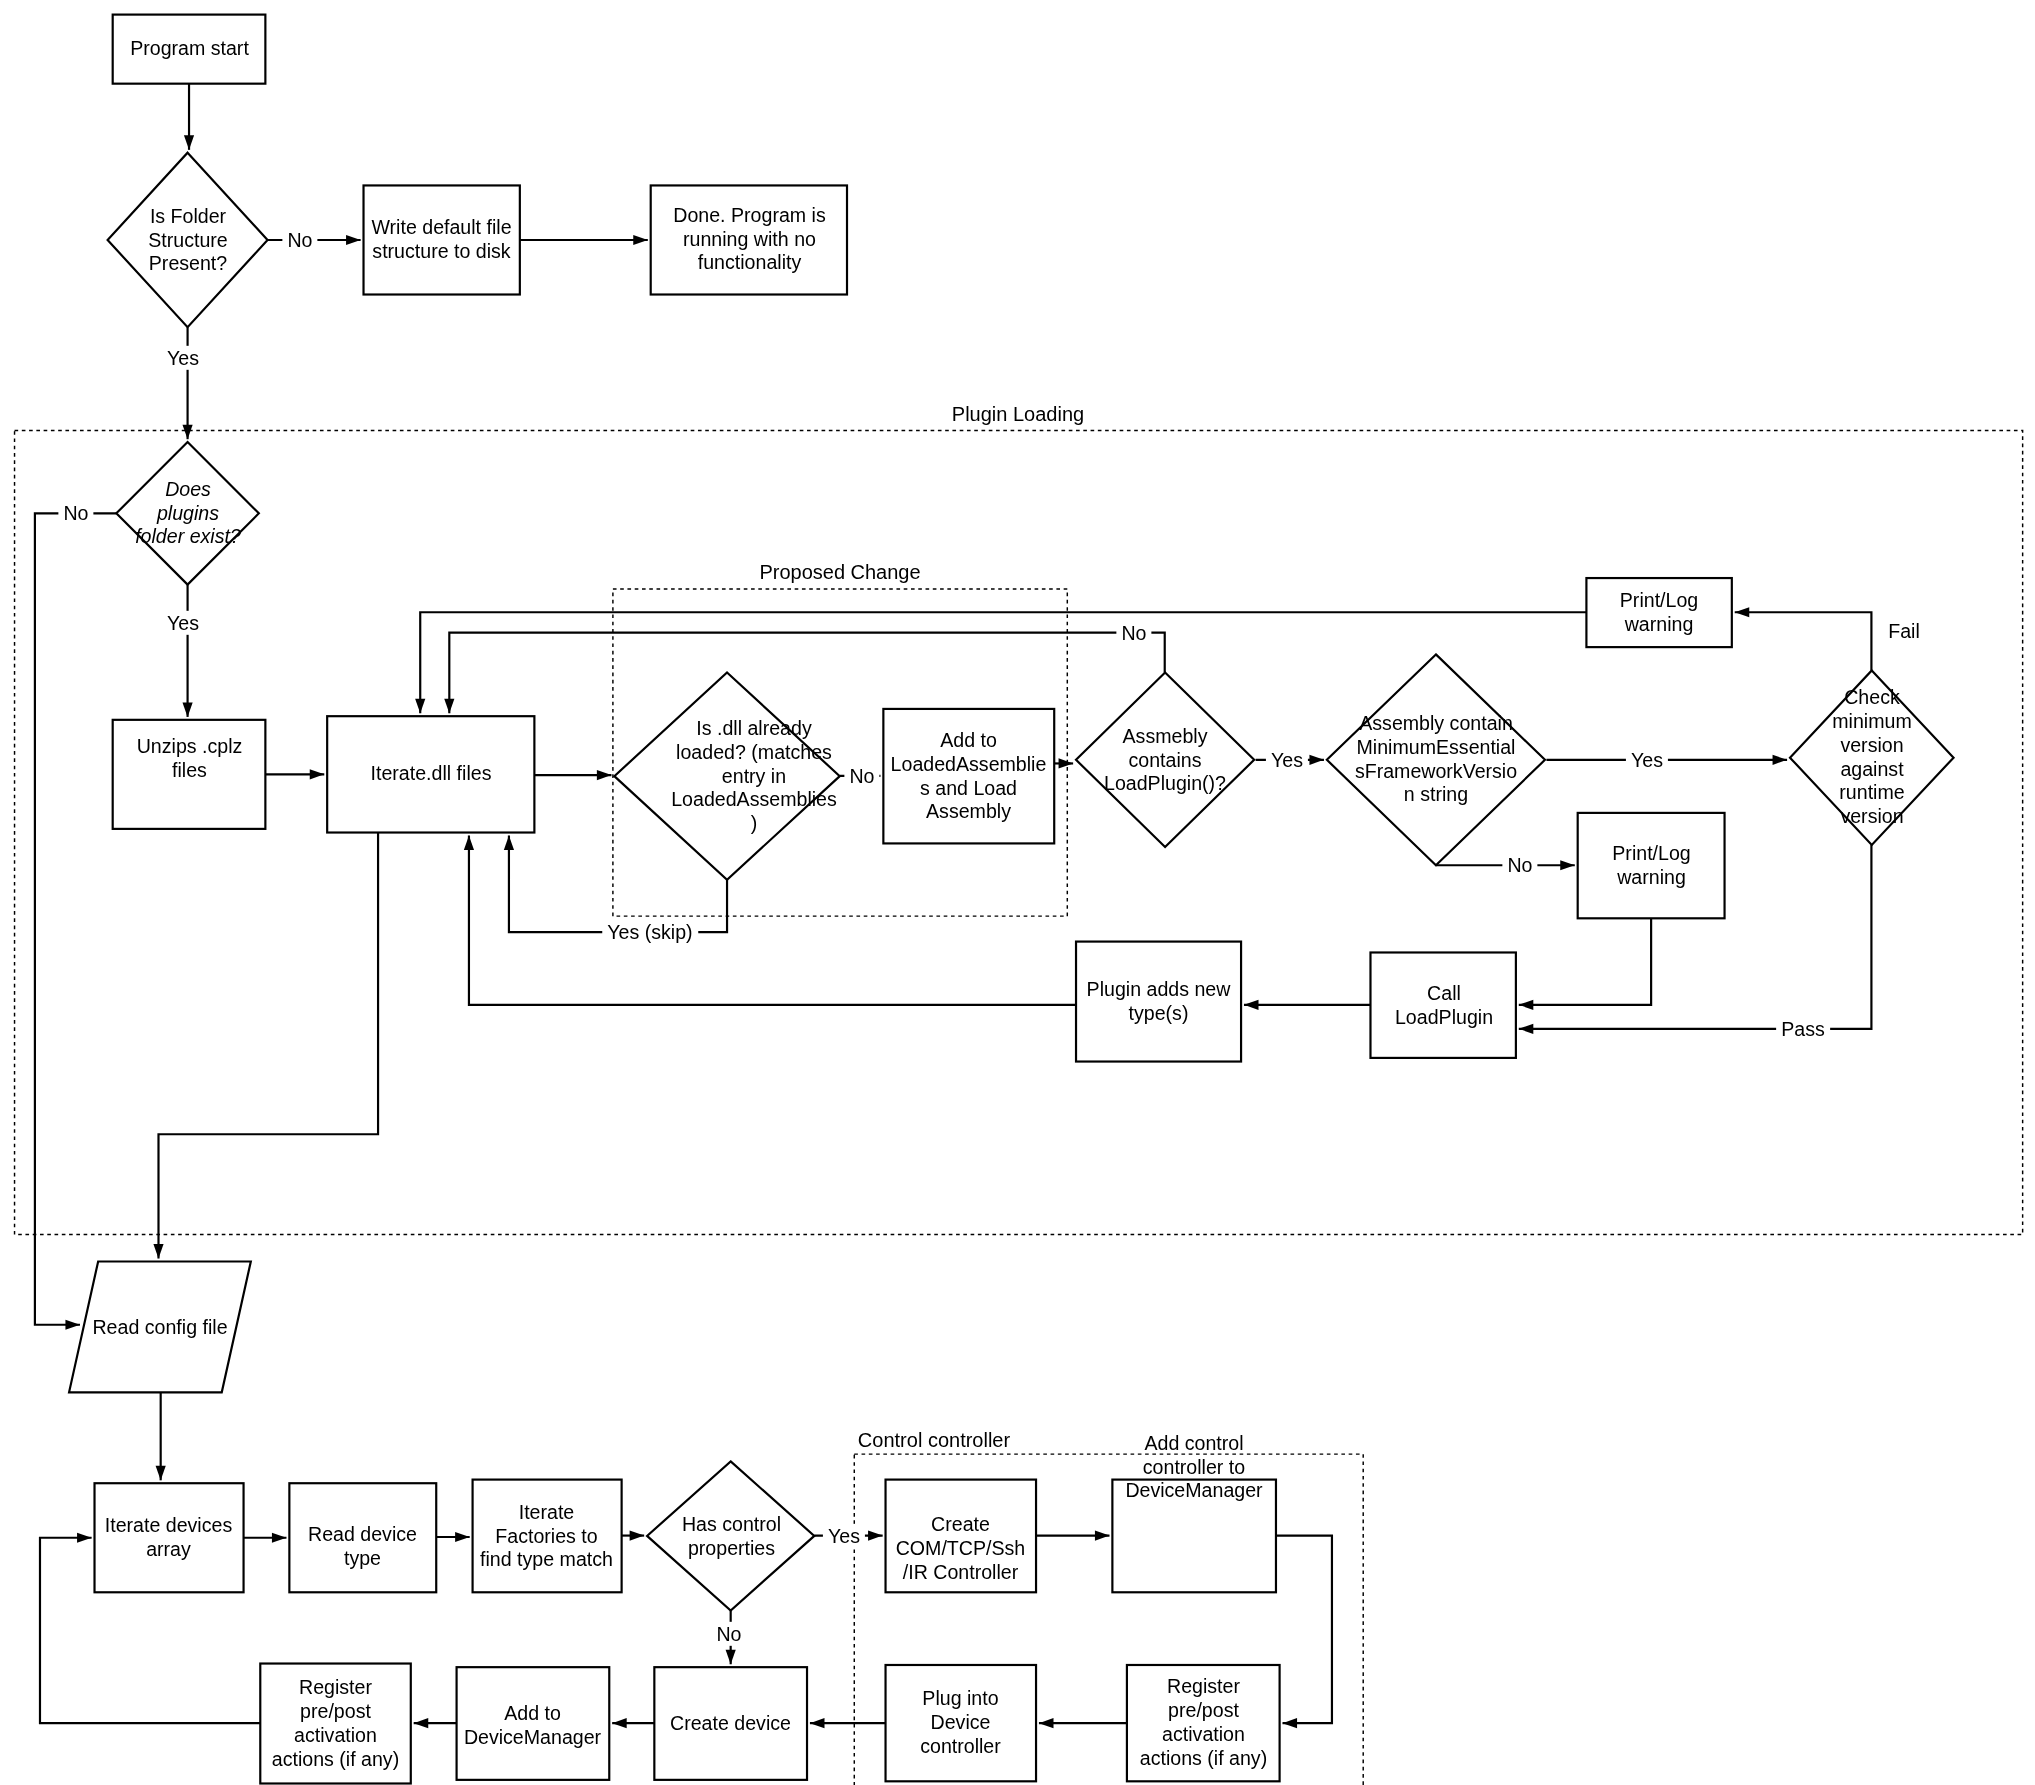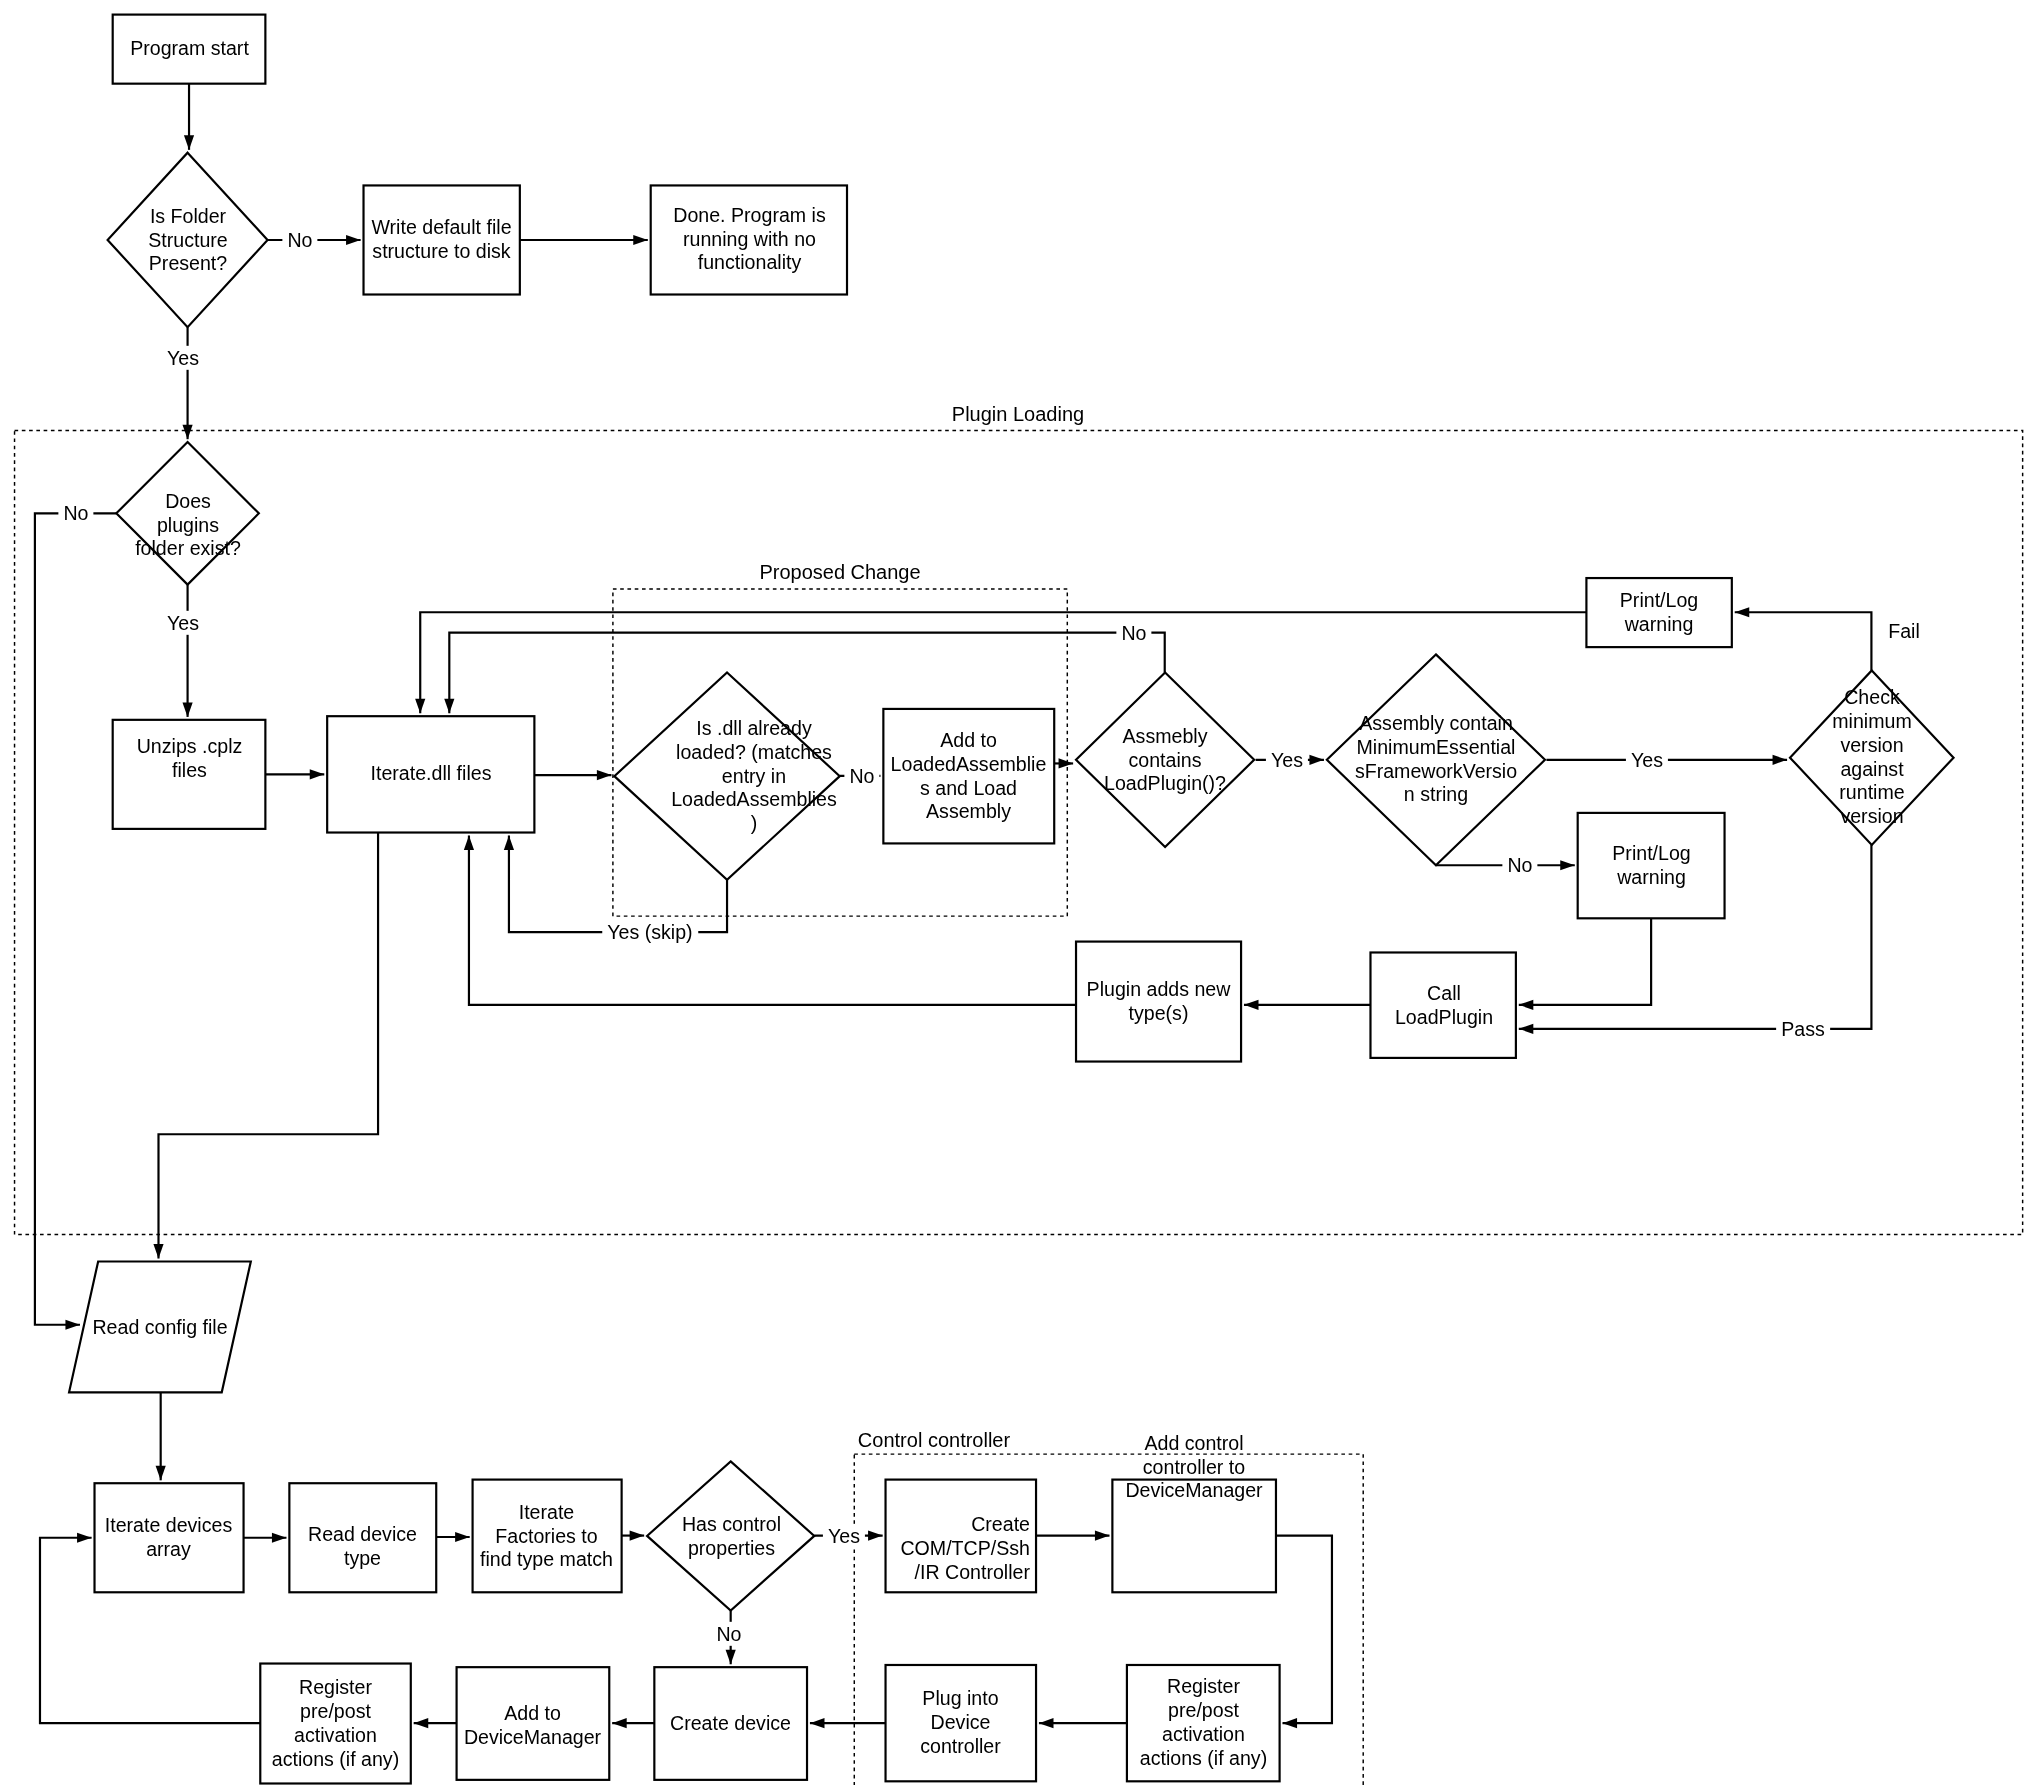--- a/index.html
+++ b/index.html
@@ -101,38 +101,38 @@
       </g>
   </svg>
   <div class="labels">
       <div class="container-label" style="left: 1018px; top: 414px;">Plugin Loading</div>
       <div class="container-label" style="left: 840px; top: 572px;">Proposed Change</div>
       <div class="container-label" style="left: 934px; top: 1440px;">Control controller</div>
       <div class="node-label" style="left: 119px; top: 14.5px; width: 141px; height: 69px;">Program start</div>
       <div class="node-label" style="left: 127px; top: 153px; width: 122px; height: 175px;">Is Folder Structure Present?</div>
       <div class="node-label" style="left: 369px; top: 185px; width: 145px; height: 109px;">Write default file structure to disk</div>
       <div class="node-label" style="left: 657px; top: 185px; width: 185px; height: 109px;">Done.  Program is running with no functionality</div>
-      <div class="node-label" style="left: 134px; top: 454px; width: 108px; height: 143px;">Does plugins folder exist?</div>
+      <div class="node-label" style="left: 134px; top: 442px; width: 108px; height: 143px; font-style: italic;">Does plugins folder exist?</div>
       <div class="node-label" style="left: 119px; top: 720px; width: 141px; height: 77px;">Unzips .cplz files</div>
       <div class="node-label" style="left: 333px; top: 716px; width: 196px; height: 116px;">Iterate.dll files</div>
       <div class="node-label" style="left: 668px; top: 673px; width: 172px; height: 207px;">Is .dll already loaded? (matches entry in LoadedAssemblies)</div>
       <div class="node-label" style="left: 889px; top: 709px; width: 159px; height: 135px;">Add to LoadedAssemblies and Load Assembly</div>
       <div class="node-label" style="left: 1097px; top: 673px; width: 136px; height: 175px;">Assmebly contains LoadPlugin()?</div>
       <div class="node-label" style="left: 1353px; top: 654px; width: 166px; height: 211px;">Assembly contain MinimumEssentialsFrameworkVersion string</div>
       <div class="node-label" style="left: 1810px; top: 670px; width: 124px; height: 175px;">Check minimum version against runtime version</div>
       <div class="node-label" style="left: 1592px; top: 578px; width: 134px; height: 69px;">Print/Log warning</div>
       <div class="node-label" style="left: 1584px; top: 813px; width: 135px; height: 105px;">Print/Log warning</div>
       <div class="node-label" style="left: 1377px; top: 953px; width: 134px; height: 105px;">Call LoadPlugin</div>
       <div class="node-label" style="left: 1082px; top: 942px; width: 153px; height: 120px;">Plugin adds new type(s)</div>
       <div class="node-label" style="left: 75px; top: 1262px; width: 170px; height: 131px;">Read config file</div>
       <div class="node-label" style="left: 100px; top: 1483px; width: 137px; height: 109px;">Iterate devices array</div>
       <div class="node-label" style="left: 295px; top: 1483px; width: 135px; height: 128px;">Read device type</div>
       <div class="node-label" style="left: 478px; top: 1480px; width: 137px; height: 113px;">Iterate Factories to find type match</div>
       <div class="node-label" style="left: 668px; top: 1462px; width: 127px; height: 149px;">Has control properties</div>
-      <div class="node-label" style="left: 891px; top: 1480px; width: 139px; height: 138px; text-align: right;">Create COM/TCP/Ssh /IR Controller</div>
+      <div class="node-label" style="left: 891px; top: 1480px; width: 139px; height: 138px;">Create COM/TCP/Ssh /IR Controller</div>
       <div class="node-label" style="left: 1118px; top: 1411px; width: 152px; height: 113px;">Add control controller to DeviceManager</div>
       <div class="node-label" style="left: 1133px; top: 1665px; width: 141px; height: 116px;">Register pre/post activation actions (if any)</div>
       <div class="node-label" style="left: 891px; top: 1665px; width: 139px; height: 116px;">Plug into Device controller</div>
       <div class="node-label" style="left: 660px; top: 1667px; width: 141px; height: 113px;">Create device</div>
       <div class="node-label" style="left: 462px; top: 1667px; width: 141px; height: 117px;">Add to DeviceManager</div>
       <div class="node-label" style="left: 266px; top: 1664px; width: 139px; height: 120px;">Register pre/post activation actions (if any)</div>
       <div class="edge-label" style="left: 300px; top: 240px;">No</div>
       <div class="edge-label" style="left: 183px; top: 358px;">Yes</div>
       <div class="edge-label" style="left: 183px; top: 623px;">Yes</div>
       <div class="edge-label" style="left: 76px; top: 513px;">No</div>

